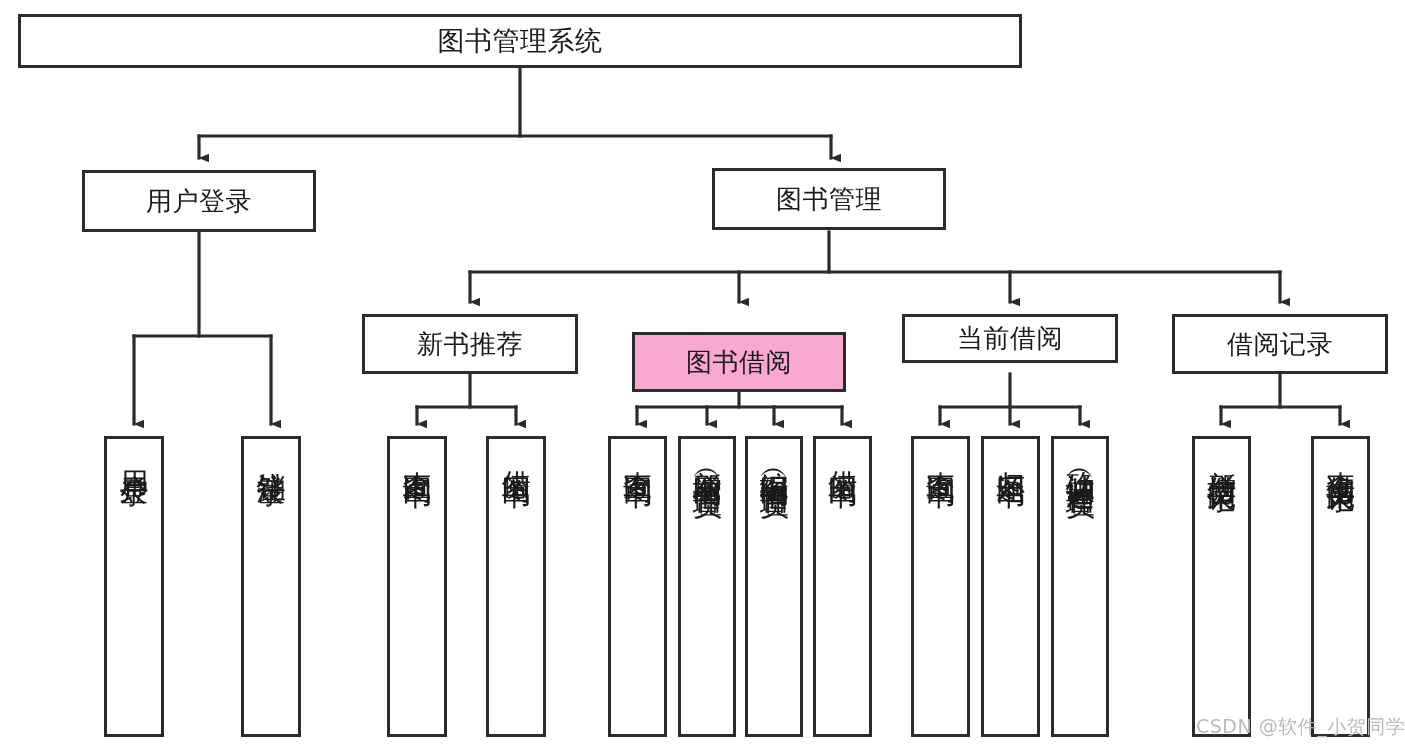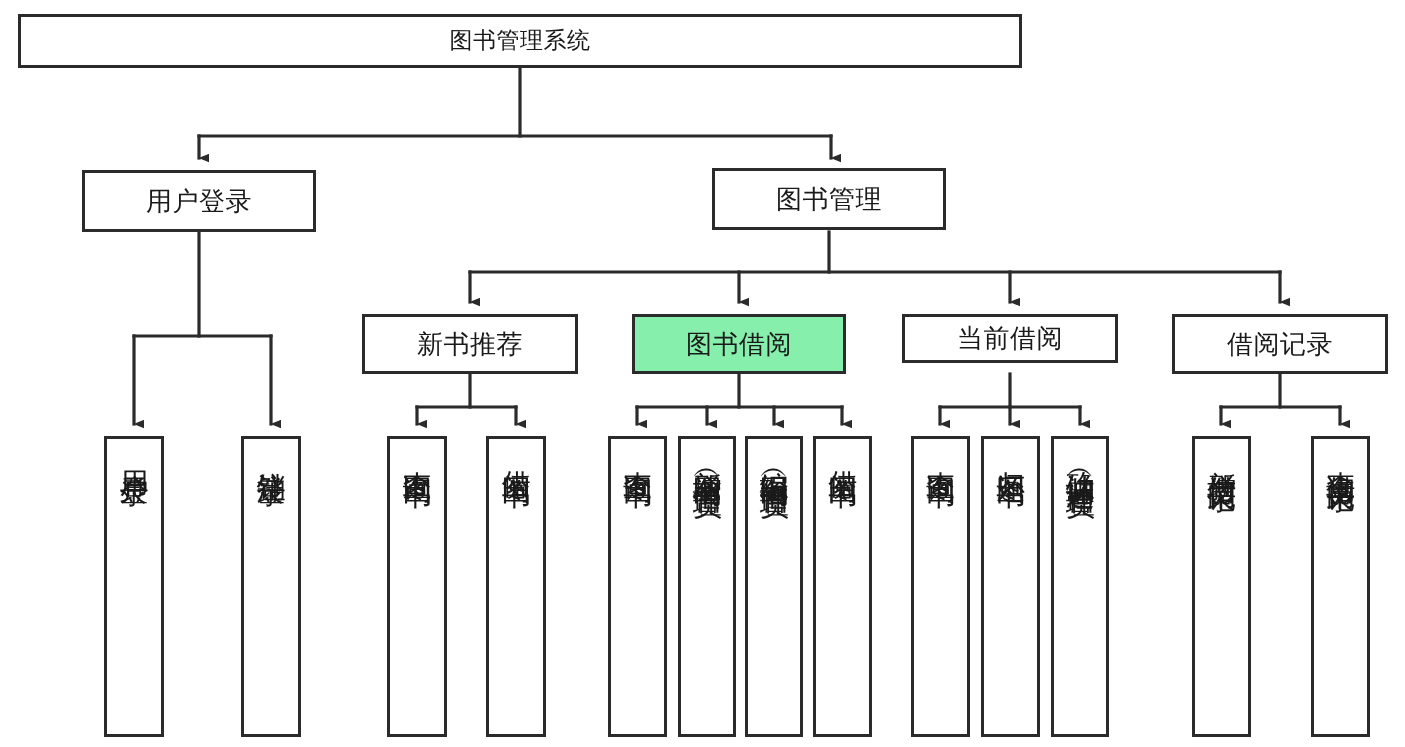--- a/index.html
+++ b/index.html
@@ -40,21 +40,21 @@
     display: block;
     text-align: center;
     line-height: 1.18;
     letter-spacing: 0.5px;
   }
   .node.horizontal .node-label {
     font-size: 26px;
     white-space: nowrap;
   }
   .node.root .node-label {
-    font-size: 23px;
+    font-size: 27px;
   }
   .node.vertical {
     align-items: flex-start;
     justify-content: center;
     padding-top: 9px;
   }
   .node.vertical .node-label {
     writing-mode: vertical-rl;
     text-orientation: upright;
     font-size: 29px;
@@ -132,21 +132,21 @@
   <div class="node horizontal" style="left: 82px; top: 170px; width: 234px; height: 62px; border-color: rgb(43, 43, 43); background: rgb(255, 255, 255);">
     <span class="node-label">用户登录</span>
   </div>
   <div class="node horizontal" style="left: 712px; top: 168px; width: 234px; height: 62px; border-color: rgb(43, 43, 43); background: rgb(255, 255, 255);">
     <span class="node-label">图书管理</span>
   </div>
 
   <div class="node horizontal" style="left: 362px; top: 314px; width: 216px; height: 60px; border-color: rgb(43, 43, 43); background: rgb(255, 255, 255);">
     <span class="node-label">新书推荐</span>
   </div>
-  <div class="node horizontal" style="left: 632px; top: 314px; width: 214px; height: 60px; border-color: rgb(43, 43, 43); background: #86efac;">
+  <div class="node horizontal" style="left: 632px; top: 332px; width: 214px; height: 60px; border-color: rgb(43, 43, 43); background: #f9a8d4;">
     <span class="node-label">图书借阅</span>
   </div>
   <div class="node horizontal" style="left: 902px; top: 314px; width: 216px; height: 49px; border-color: rgb(43, 43, 43); background: rgb(255, 255, 255);">
     <span class="node-label">当前借阅</span>
   </div>
   <div class="node horizontal" style="left: 1172px; top: 314px; width: 216px; height: 60px; border-color: rgb(43, 43, 43); background: rgb(255, 255, 255);">
     <span class="node-label">借阅记录</span>
   </div>
 
   <div class="node vertical" style="left: 104px; top: 436px; width: 60px; height: 301px; border-color: rgb(43, 43, 43); background: rgb(255, 255, 255);">
@@ -182,14 +182,15 @@
   <div class="node vertical" style="left: 1051px; top: 436px; width: 58px; height: 301px; border-color: rgb(43, 43, 43); background: rgb(255, 255, 255);">
     <span class="node-label">确认归还（管理员）</span>
   </div>
   <div class="node vertical" style="left: 1192px; top: 436px; width: 59px; height: 301px; border-color: rgb(43, 43, 43); background: rgb(255, 255, 255);">
     <span class="node-label">新增借阅记录</span>
   </div>
   <div class="node vertical" style="left: 1311px; top: 436px; width: 59px; height: 301px; border-color: rgb(43, 43, 43); background: rgb(255, 255, 255);">
     <span class="node-label">查询借阅记录</span>
   </div>
 
+  <div class="watermark" style="left: 1196px; top: 714px; color: rgb(185, 185, 185);">CSDN @软件_小贺同学</div>
 
 </div>
 
 </body></html>

